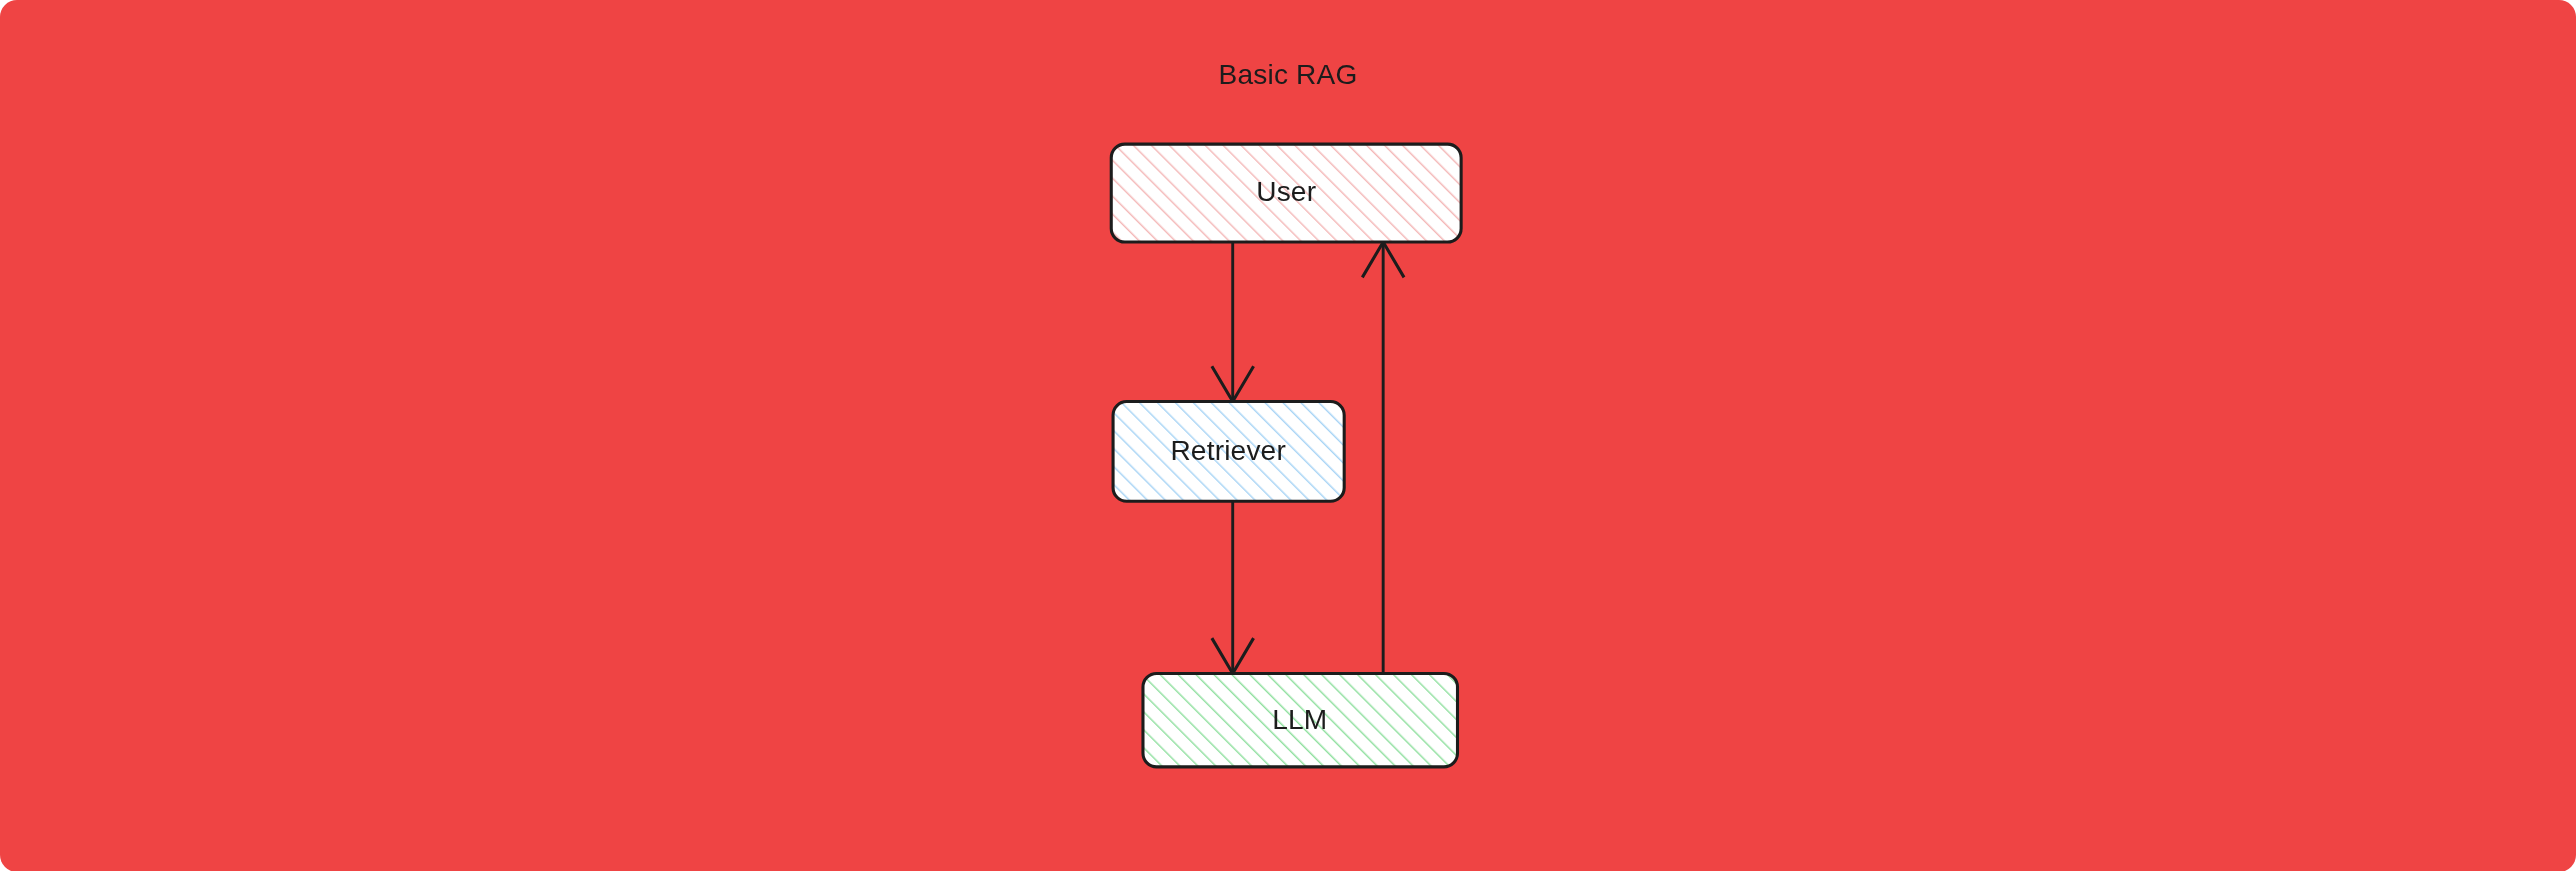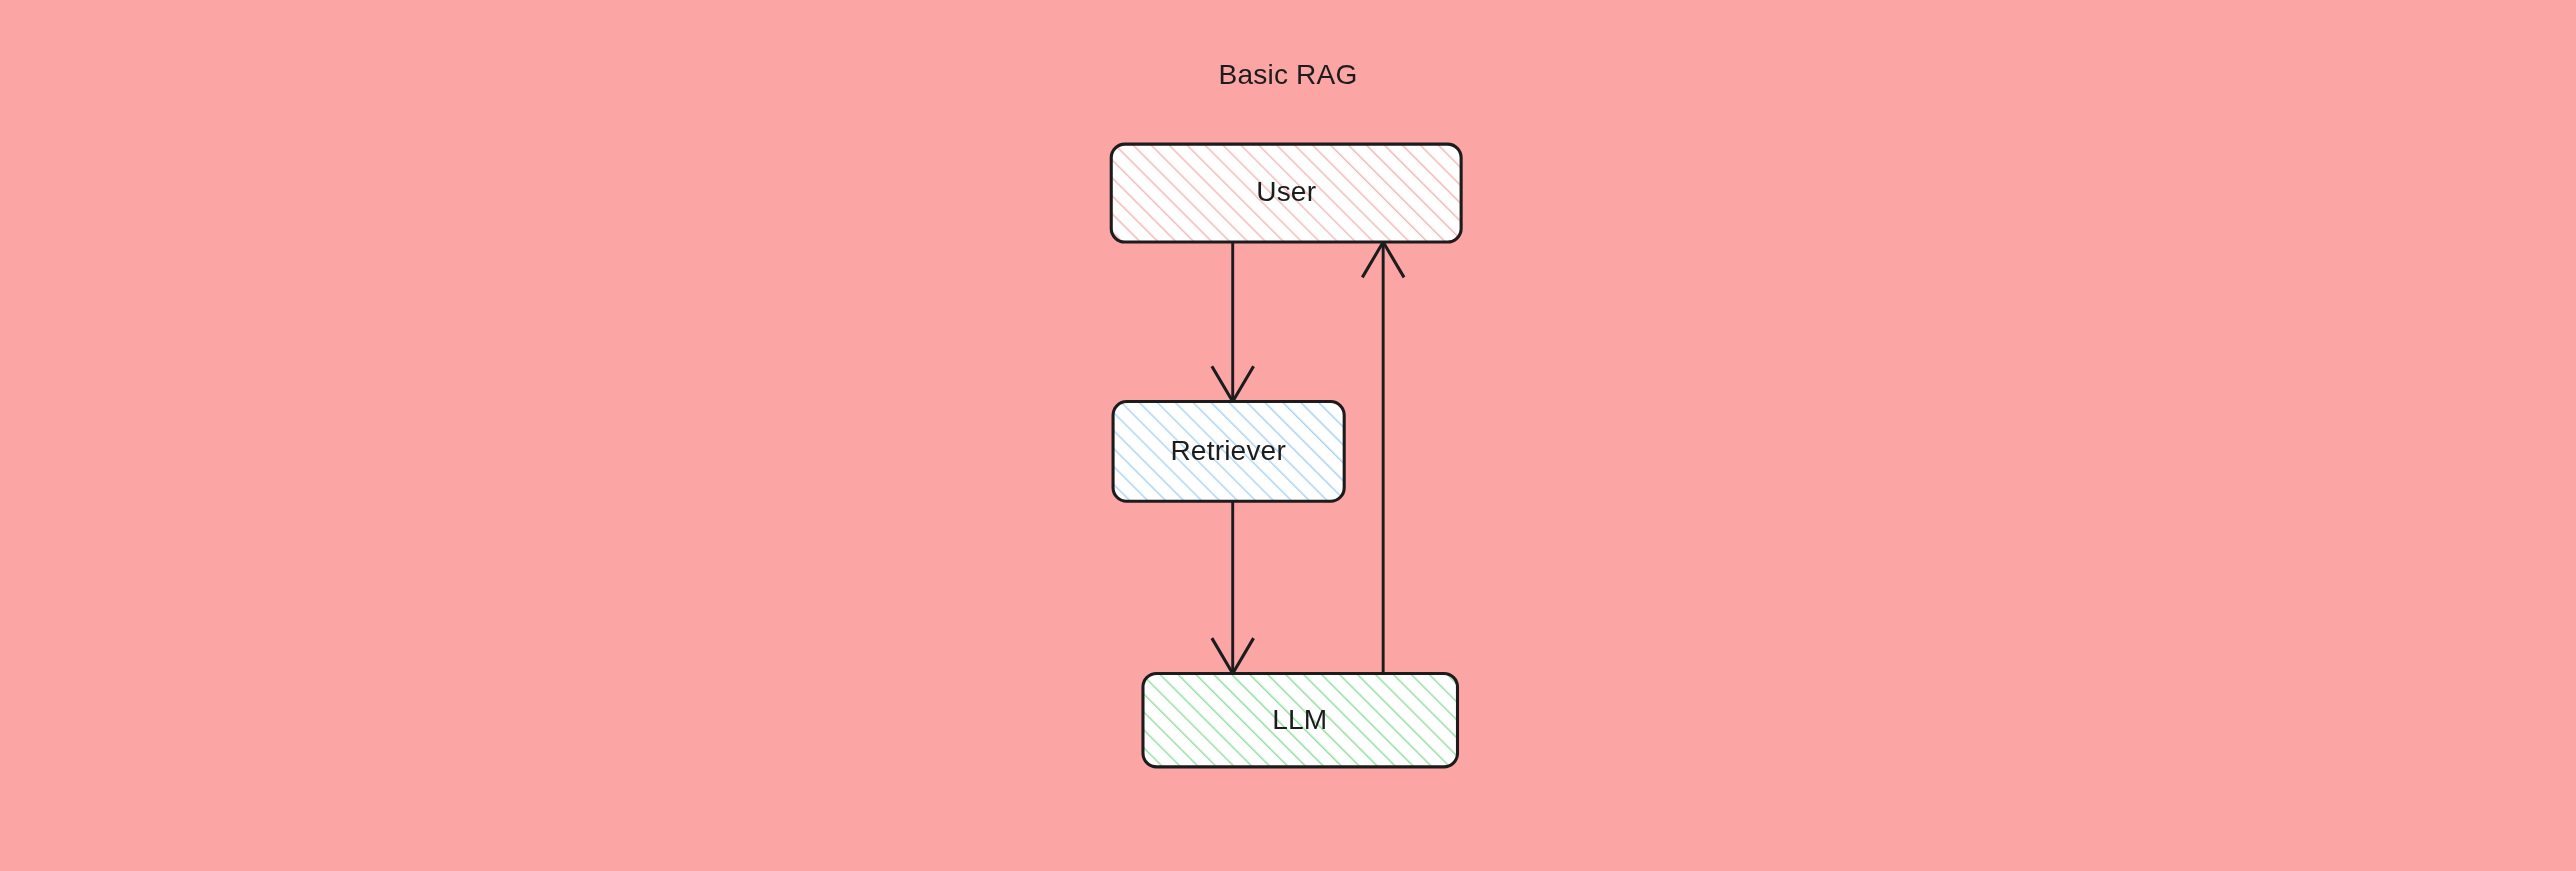--- a/index.html
+++ b/index.html
@@ -58,21 +58,21 @@
     stroke: #1c1c1c;
     stroke-width: 3.4;
     fill: none;
     stroke-linecap: butt;
     stroke-linejoin: miter;
   }
 </style>
 </head>
 <body style="background: rgb(255, 255, 255);">
 
-<div id="canvas-root" style="background: #fca5a5;">
+<div id="canvas-root" style="background: #ef4444; border-radius: 17px;">
 
   <svg id="diagram-svg" viewBox="0 0 2842 962" xmlns="http://www.w3.org/2000/svg">
 
     <defs>
 
       <pattern id="hatch-pink" width="14" height="14" patternUnits="userSpaceOnUse" patternTransform="rotate(-45)">
         <rect width="14" height="14" fill="#ffffff"></rect>
         <line x1="0" y1="0" x2="0" y2="14" stroke="#f4b8b8" stroke-width="3.2"></line>
       </pattern>
 

